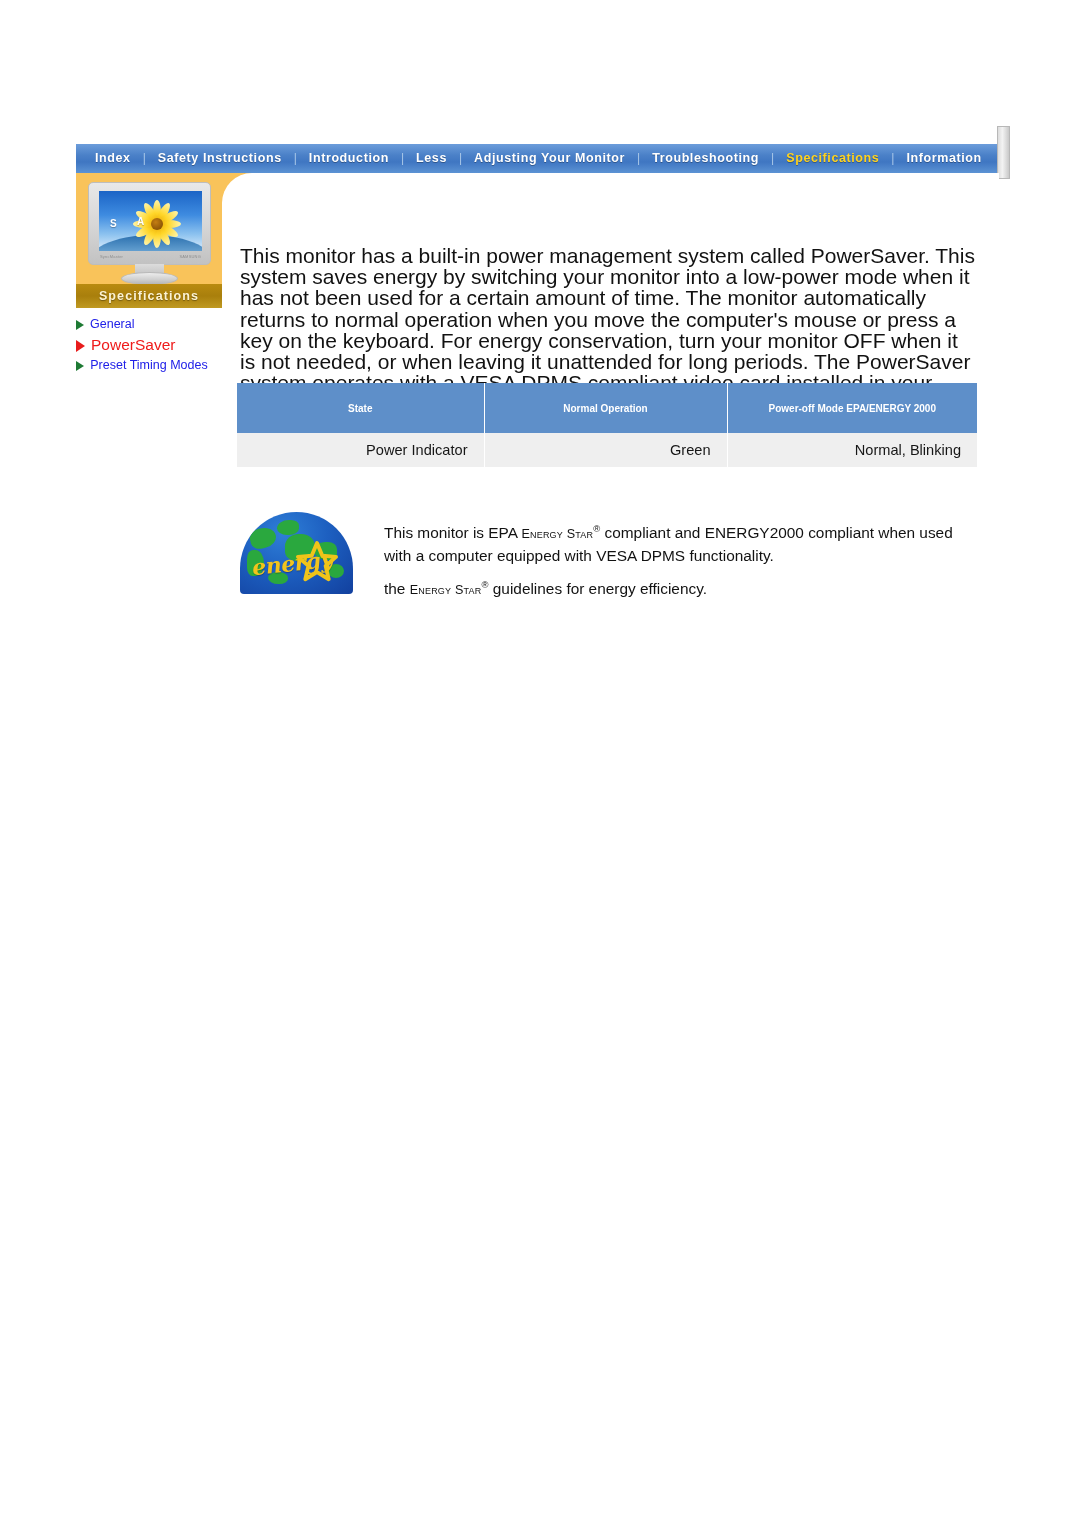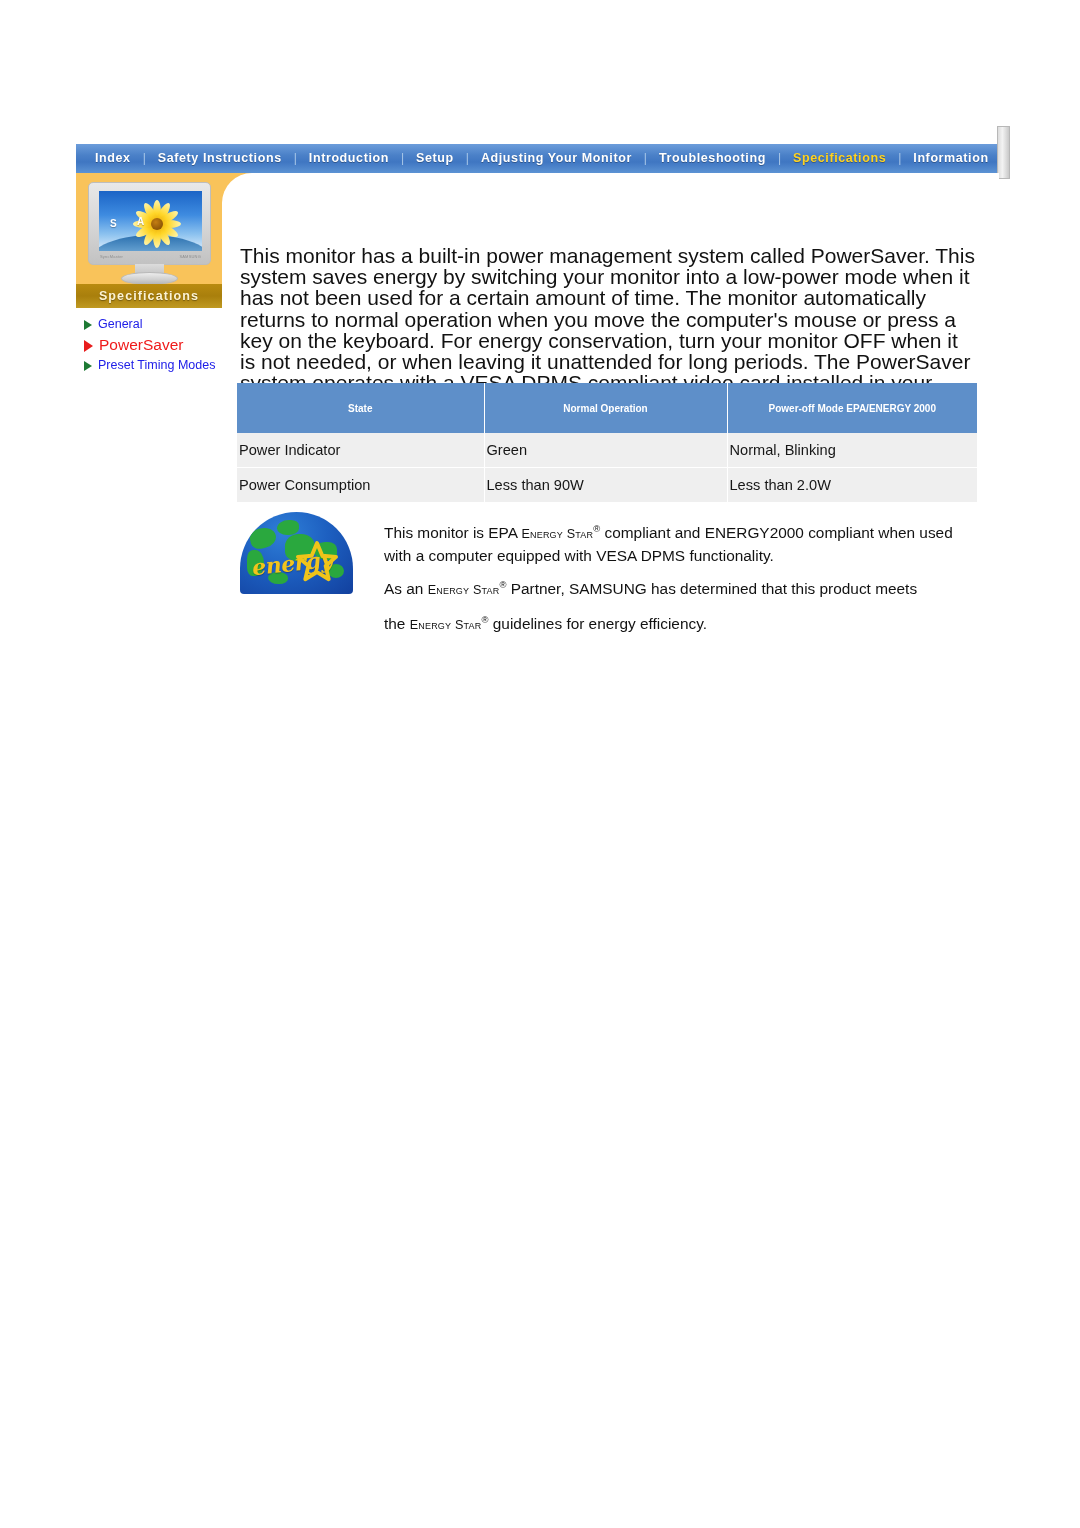--- a/index.html
+++ b/index.html
@@ -206,23 +206,24 @@
     width: 57px; height: 13px;
     background: linear-gradient(to bottom,#ececec 0%,#cfcfcf 60%,#b6b6b6 100%);
     border-radius: 50%;
     border: 1px solid #b9b9b9;
     box-sizing: border-box;
   }
 
   
   #sidebar-links {
     position: absolute;
-    left: 84px;
+    left: 76px;
     top: 317px;
     width: 160px;
+    text-align: center;
   }
   .side-link {
     display: flex;
     align-items: flex-start;
     margin-bottom: 5px;
   }
   .side-arrow {
     flex: 0 0 auto;
     width: 0; height: 0;
     border-top: 5px solid transparent;
@@ -285,23 +286,23 @@
     height: 44px;
     padding: 3px 6px;
     border-right: 1px solid #ffffff;
     line-height: 17px;
   }
   #power-table th:last-child { border-right: none; }
   #power-table td {
     background: #efefef;
     color: #161616;
     font-size: 14.6px;
-    text-align: left;
+    text-align: right;
     height: 30px;
-    padding: 2px 2px;
+    padding: 2px 16px;
     border-right: 1px solid #ffffff;
     border-bottom: 1px solid #ffffff;
     margin-left: 33px;
   }
   #power-table td:last-child { border-right: none; }
   #power-table tr:last-child td { border-bottom: none; }
 
   
   #estar-block {
     position: absolute;
@@ -381,21 +382,21 @@
 
 <div id="page">
 
   <div id="navbar">
     <span class="nav-item">Index</span>
     <span class="nav-sep">|</span>
     <span class="nav-item">Safety Instructions</span>
     <span class="nav-sep">|</span>
     <span class="nav-item">Introduction</span>
     <span class="nav-sep">|</span>
-    <span class="nav-item">Setup</span>
+    <span class="nav-item">Less</span>
     <span class="nav-sep">|</span>
     <span class="nav-item">Adjusting Your Monitor</span>
     <span class="nav-sep">|</span>
     <span class="nav-item">Troubleshooting</span>
     <span class="nav-sep">|</span>
     <span class="nav-item active">Specifications</span>
     <span class="nav-sep">|</span>
     <span class="nav-item">Information</span>
   </div>
 
@@ -473,25 +474,20 @@
         <th>Normal Operation</th>
         <th>Power-off Mode EPA/ENERGY 2000</th>
       </tr>
     </thead>
     <tbody>
       <tr>
         <td>Power Indicator</td>
         <td>Green</td>
         <td>Normal, Blinking</td>
       </tr>
-      <tr>
-        <td>Power Consumption</td>
-        <td>Less than 90W</td>
-        <td>Less than 2.0W</td>
-      </tr>
     </tbody>
   </table>
 
   <div id="estar-block">
     <div id="estar-logo">
       <div class="globe">
         <span class="land l1"></span>
         <span class="land l2"></span>
         <span class="land l3"></span>
         <span class="land l4"></span>
@@ -499,18 +495,17 @@
         <span class="land l6"></span>
         <span class="land l7"></span>
         <span class="estar-script">energy</span>
         <svg class="estar-star" viewBox="0 0 24 24">
           <path d="M12 1.6 14.9 8.6 22.4 9.2 16.7 14.1 18.4 21.4 12 17.5 5.6 21.4 7.3 14.1 1.6 9.2 9.1 8.6Z" fill="none" stroke="#f0c419" stroke-width="2.1" stroke-linejoin="round"></path>
         </svg>
       </div>
     </div>
     <div id="estar-text">
       <p><span>This monitor is EPA </span><span class="sc" style="font-variant:small-caps">Energy Star</span><span class="reg">®</span><span> compliant and ENERGY2000 compliant when used with a computer equipped with VESA DPMS functionality.</span></p>
-      <p class="sp"><span>As an </span><span class="sc" style="font-variant:small-caps">Energy Star</span><span class="reg">®</span><span> Partner, SAMSUNG has determined that this product meets</span></p>
       <p class="sp"><span>the </span><span class="sc" style="font-variant:small-caps">Energy Star</span><span class="reg">®</span><span> guidelines for energy efficiency.</span></p>
     </div>
   </div>
 
 </div>
 
 </body></html>

